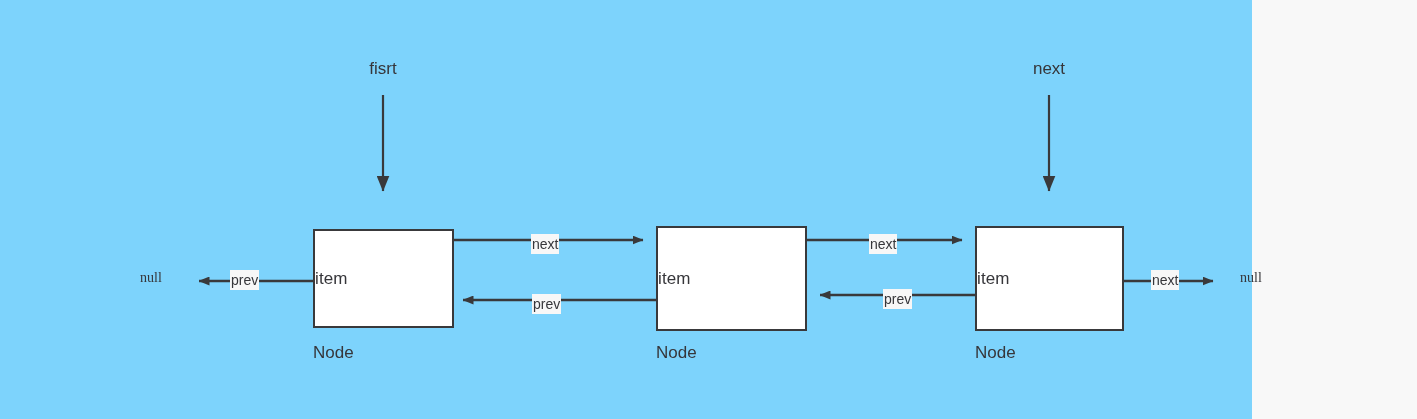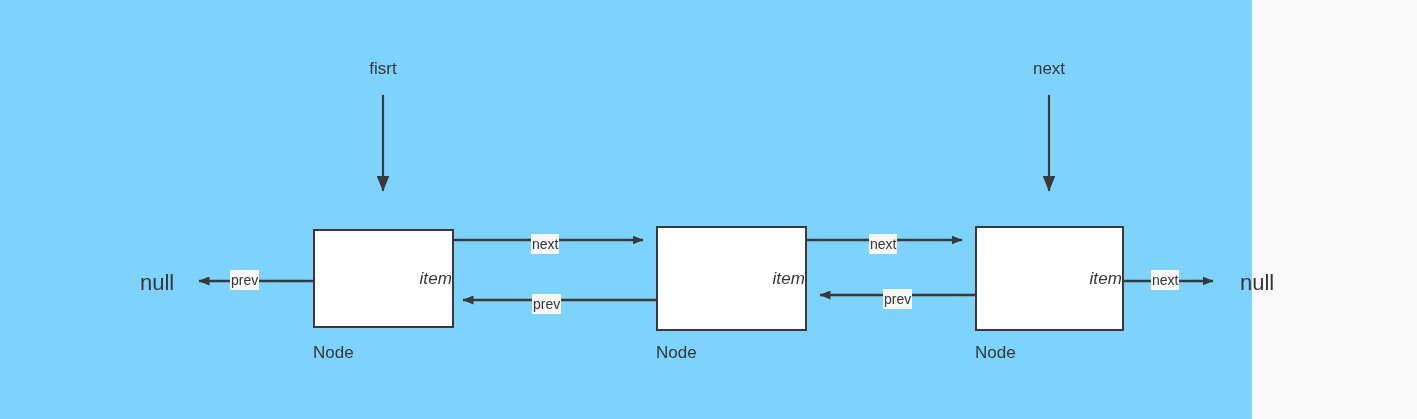--- a/index.html
+++ b/index.html
@@ -28,22 +28,21 @@
     height: 419px;
     display: block;
   }
   .node-box {
     position: absolute;
     background: #ffffff;
     border: 2.5px solid #39393b;
     box-sizing: border-box;
     display: flex;
     align-items: center;
-    justify-content: flex-end;
-    font-style: italic;
+    justify-content: flex-start;
   }
   .node-box .item-text {
     font-size: 17px;
     color: #36363a;
     letter-spacing: 0.1px;
   }
   .caption {
     position: absolute;
     font-size: 17px;
     color: #36363a;
@@ -54,23 +53,24 @@
     position: absolute;
     font-size: 14px;
     color: #36363a;
     background: #f7f7f7;
     padding: 0 1px;
     white-space: nowrap;
     line-height: 20px;
   }
   .term-label {
     position: absolute;
-    font-size: 22px;
+    font-size: 14px;
     color: #36363a;
     white-space: nowrap;
+    font-family: Liberation Serif, serif;
   }
   .head-label {
     position: absolute;
     font-size: 17px;
     color: #36363a;
     white-space: nowrap;
     text-align: center;
   }
 </style>
 </head>

